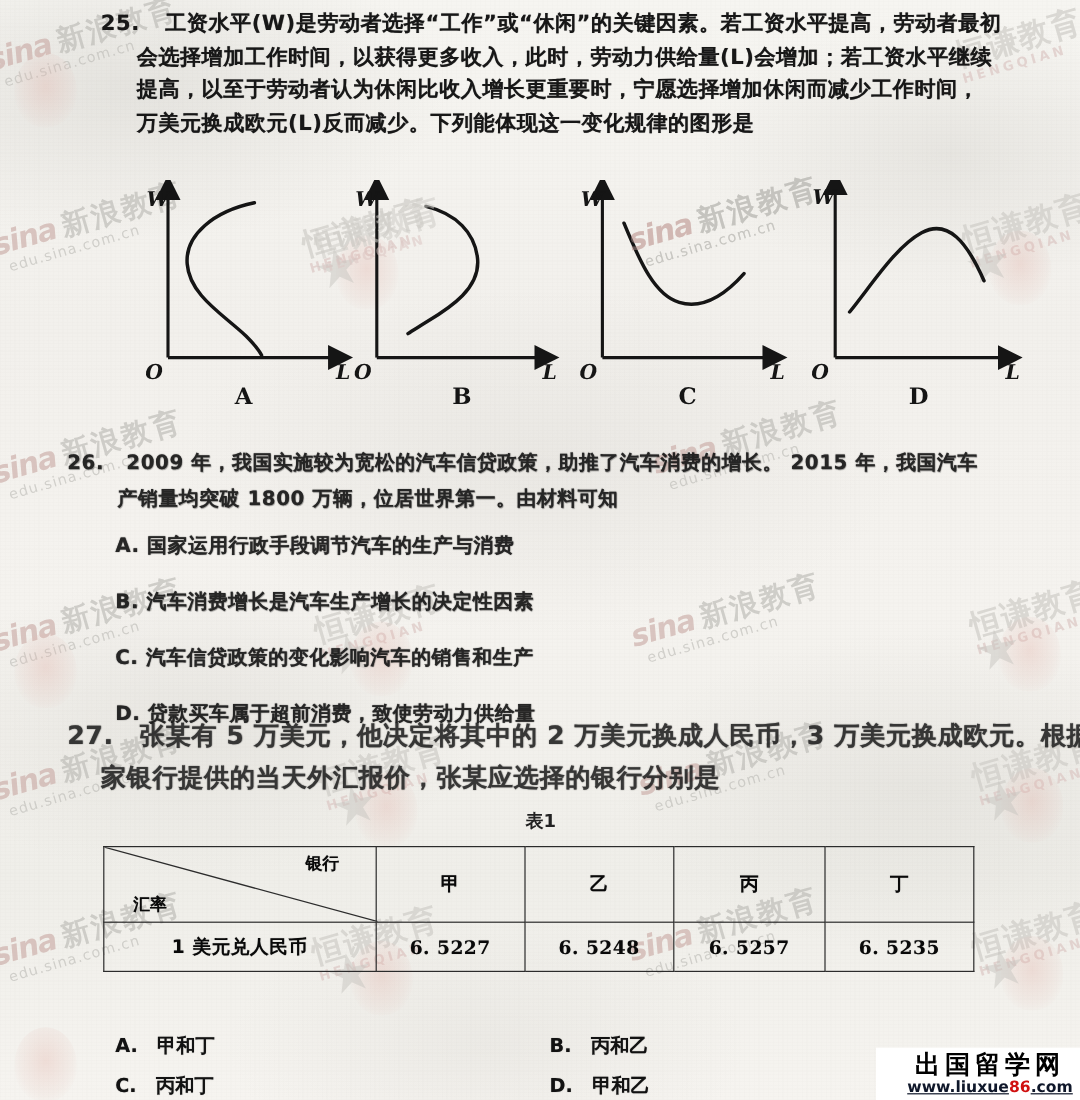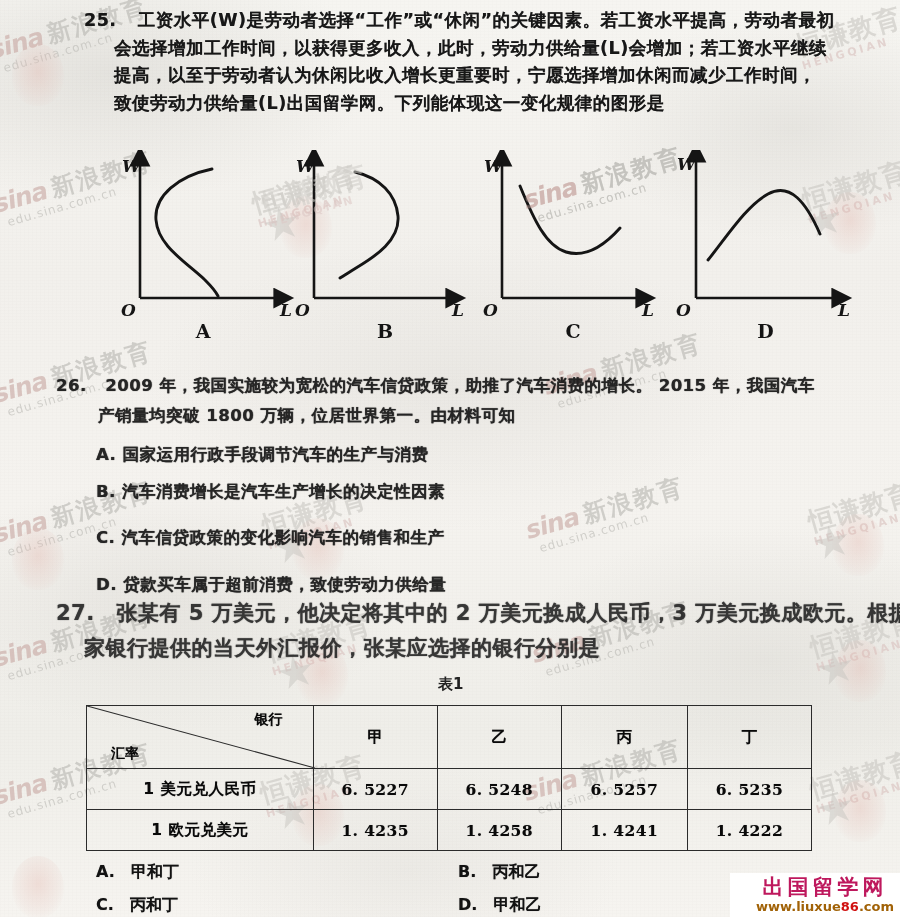--- a/index.html
+++ b/index.html
@@ -137,28 +137,28 @@
     text-shadow:0 0 .9px rgba(0,0,0,.4);
     white-space:nowrap;
   }
 
   
   #brand{
     position:absolute;right:6px;bottom:4px;text-align:center;line-height:1;
     z-index:20;
   }
   #brand .b-cn{
-    display:block;font-size:21px;font-weight:bold;color:#be185d;letter-spacing:4px;
+    display:block;font-size:21px;font-weight:bold;color:#000000;letter-spacing:4px;
     font-family:"DejaVu Sans","Liberation Sans",sans-serif;
   }
   #brand .b-url{
     display:block;font-size:13px;font-weight:bold;letter-spacing:0px;margin-top:2px;
     font-family:"DejaVu Sans","Liberation Sans",sans-serif;
   }
-  #brand .b-url .u-blue{color:#a16207;}
+  #brand .b-url .u-blue{color:#0f172a;text-decoration:underline;}
   #brand .b-url .u-red{color:#d01010;}
   #brand-bg{
     position:absolute;right:0;bottom:0;width:170px;height:44px;background:#ffffff;opacity:.96;z-index:19;
   }
 </style>
 </head>
 <body>
 
 <div id="paper"></div>
 <div id="grain"></div>
@@ -283,21 +283,21 @@
 <div class="layer" id="content">
 
   <div class="qtext q25" style="left:84px;top:12px;">
     <div class="line" style="margin-bottom:10px;">
       <span class="q-num">25.</span>
       <span style="display:inline-block;width:8px;"></span>
       <span>工资水平(W)是劳动者选择“工作”或“休闲”的关键因素。若工资水平提高，劳动者最初</span>
     </div>
     <div class="line" style="margin-left:30px;margin-bottom:10px;">会选择增加工作时间，以获得更多收入，此时，劳动力供给量(L)会增加；若工资水平继续</div>
     <div class="line" style="margin-left:30px;margin-bottom:10px;">提高，以至于劳动者认为休闲比收入增长更重要时，宁愿选择增加休闲而减少工作时间，</div>
-    <div class="line" style="margin-left:30px;">致使劳动力供给量(L)出国留学网。下列能体现这一变化规律的图形是</div>
+    <div class="line" style="margin-left:30px;">万美元换成欧元(L)反而减少。下列能体现这一变化规律的图形是</div>
   </div>
 
   <div class="graph" style="left:108px;top:150px;width:190px;height:190px;">
     <svg width="190" height="175" viewBox="0 0 190 175">
       <defs>
         <marker id="arrA1" markerWidth="9" markerHeight="9" refX="1" refY="4" orient="auto">
           <path d="M0,0 L8,4 L0,8 z" fill="#151515"></path>
         </marker>
         <marker id="arrA2" markerWidth="9" markerHeight="9" refX="1" refY="4" orient="auto">
           <path d="M0,0 L8,4 L0,8 z" fill="#151515"></path>
@@ -382,21 +382,21 @@
   <div class="qtext faint" style="left:56px;top:378px;font-size:16.5px;line-height:1;">
     <div class="line" style="margin-bottom:13px;">
       <span class="q-num">26.</span>
       <span style="display:inline-block;width:6px;"></span>
       <span>2009 年，我国实施较为宽松的汽车信贷政策，助推了汽车消费的增长。 2015 年，我国汽车</span>
     </div>
     <div class="line" style="margin-left:42px;">产销量均突破 1800 万辆，位居世界第一。由材料可知</div>
   </div>
 
   <div class="qtext faint" style="left:96px;top:447px;font-size:16.5px;line-height:1;">
-    <div class="line" style="margin-bottom:20px;">A. 国家运用行政手段调节汽车的生产与消费</div>
+    <div class="line" style="margin-bottom:30px;">A. 国家运用行政手段调节汽车的生产与消费</div>
     <div class="line" style="margin-bottom:30px;">B. 汽车消费增长是汽车生产增长的决定性因素</div>
     <div class="line" style="margin-bottom:30px;">C. 汽车信贷政策的变化影响汽车的销售和生产</div>
     <div class="line">D. 贷款买车属于超前消费，致使劳动力供给量</div>
   </div>
 
   <div class="qtext faint2" style="left:56px;top:603px;font-size:21px;line-height:1;">
     <div class="line" style="margin-bottom:14px;">
       <span class="q-num">27.</span>
       <span style="display:inline-block;width:6px;"></span>
       <span>张某有 5 万美元，他决定将其中的 2 万美元换成人民币，3 万美元换成欧元。根据表 1 四</span>
@@ -423,27 +423,20 @@
         <td style="width:126px;">丙</td>
         <td style="width:124px;">丁</td>
       </tr>
       <tr>
         <td class="row-label" style="height:40px;">1 美元兑人民币</td>
         <td class="num">6. 5227</td>
         <td class="num">6. 5248</td>
         <td class="num">6. 5257</td>
         <td class="num">6. 5235</td>
       </tr>
-      <tr>
-        <td class="row-label" style="height:40px;">1 欧元兑美元</td>
-        <td class="num">1. 4235</td>
-        <td class="num">1. 4258</td>
-        <td class="num">1. 4241</td>
-        <td class="num">1. 4222</td>
-      </tr>
     </tbody>
   </table>
 
   <div class="choice" style="left:96px;top:862px;">
     <span>A.</span>
     <span style="display:inline-block;width:5px;"></span>
     <span>甲和丁</span>
   </div>
   <div class="choice" style="left:458px;top:862px;">
     <span>B.</span>

